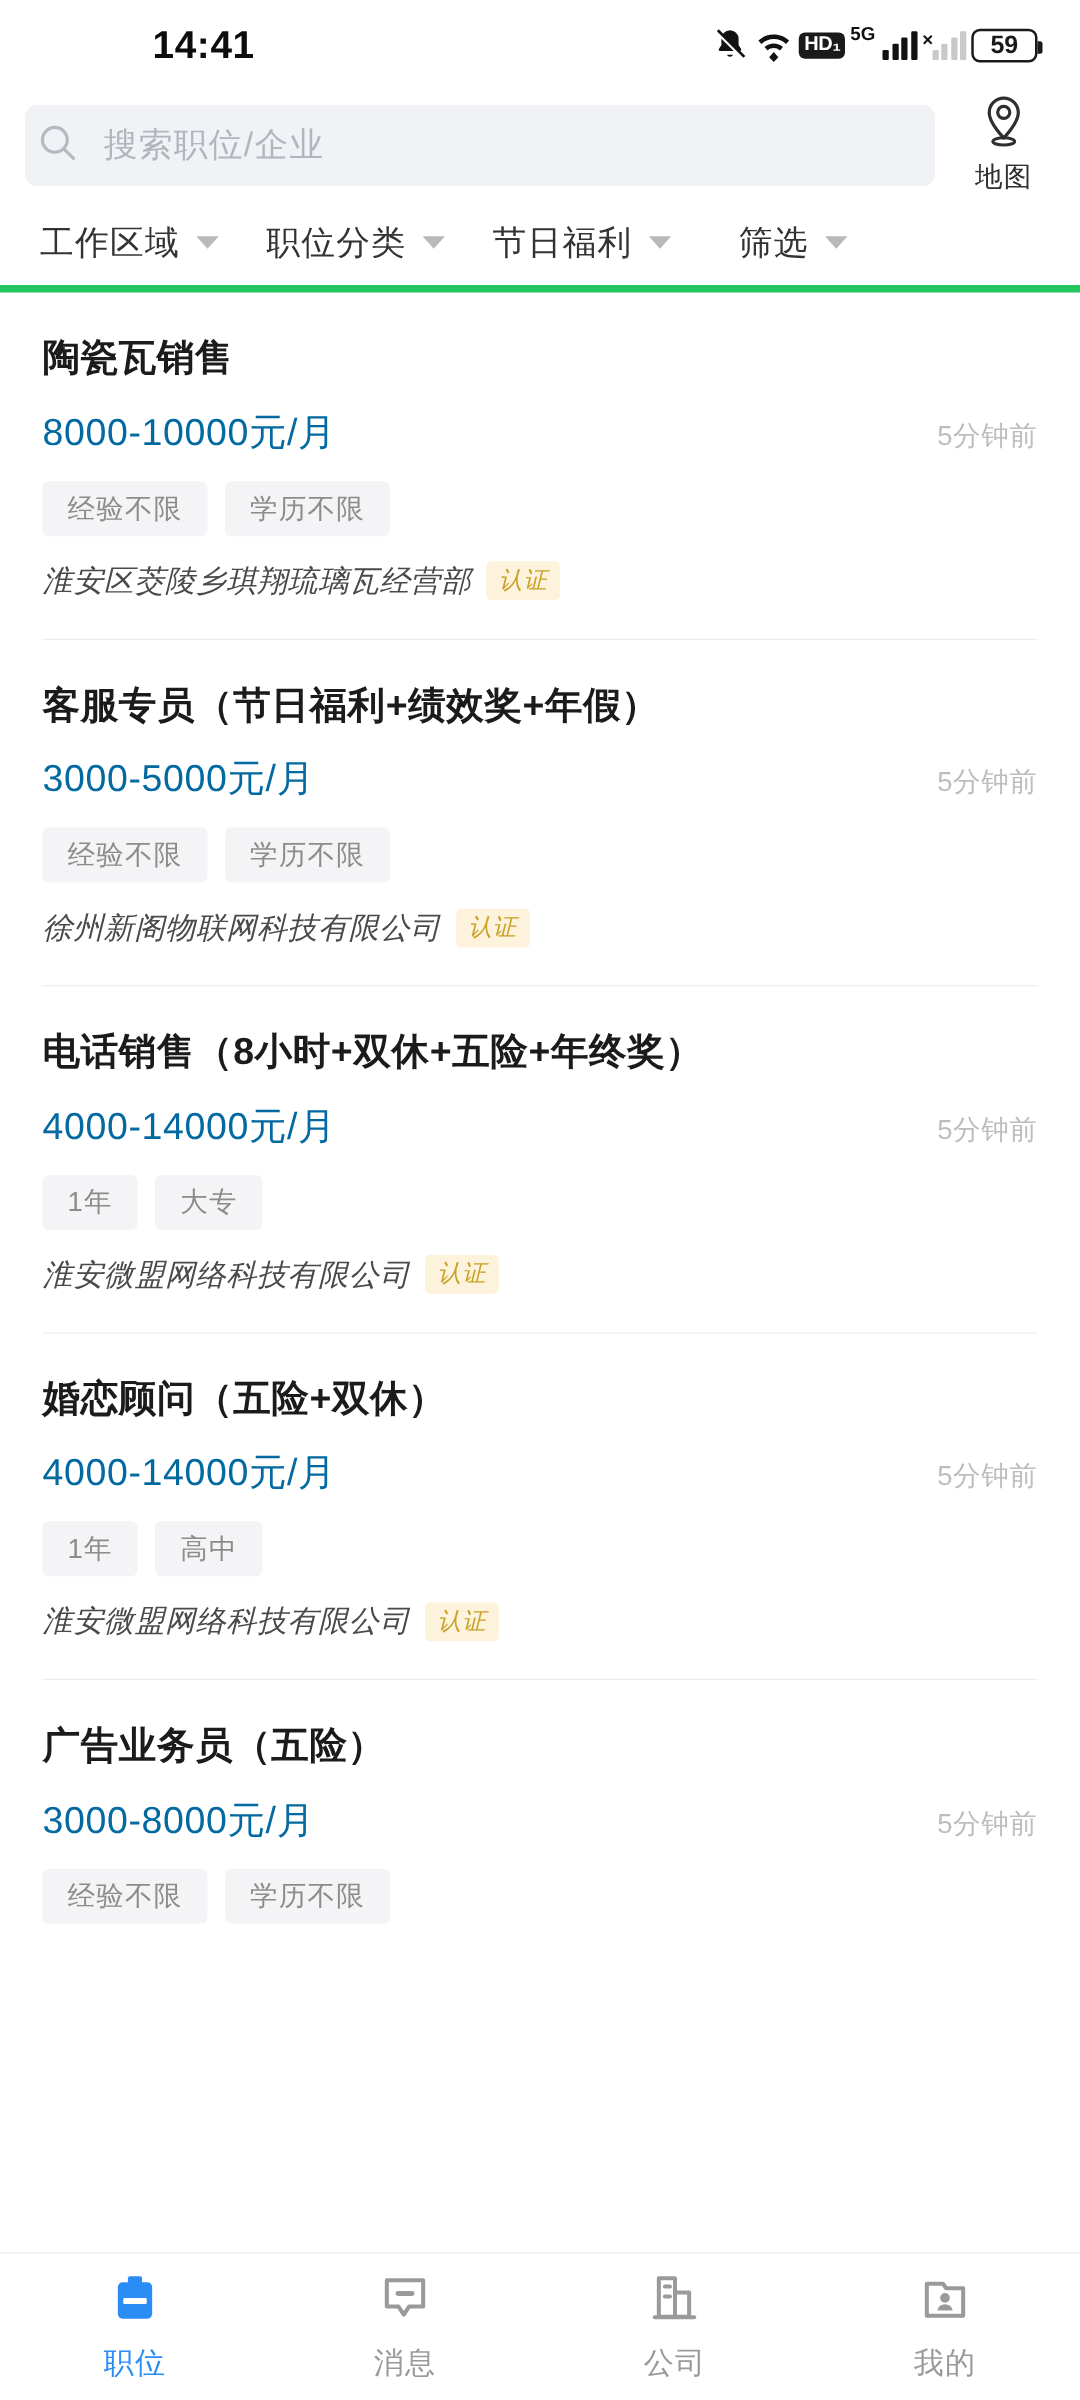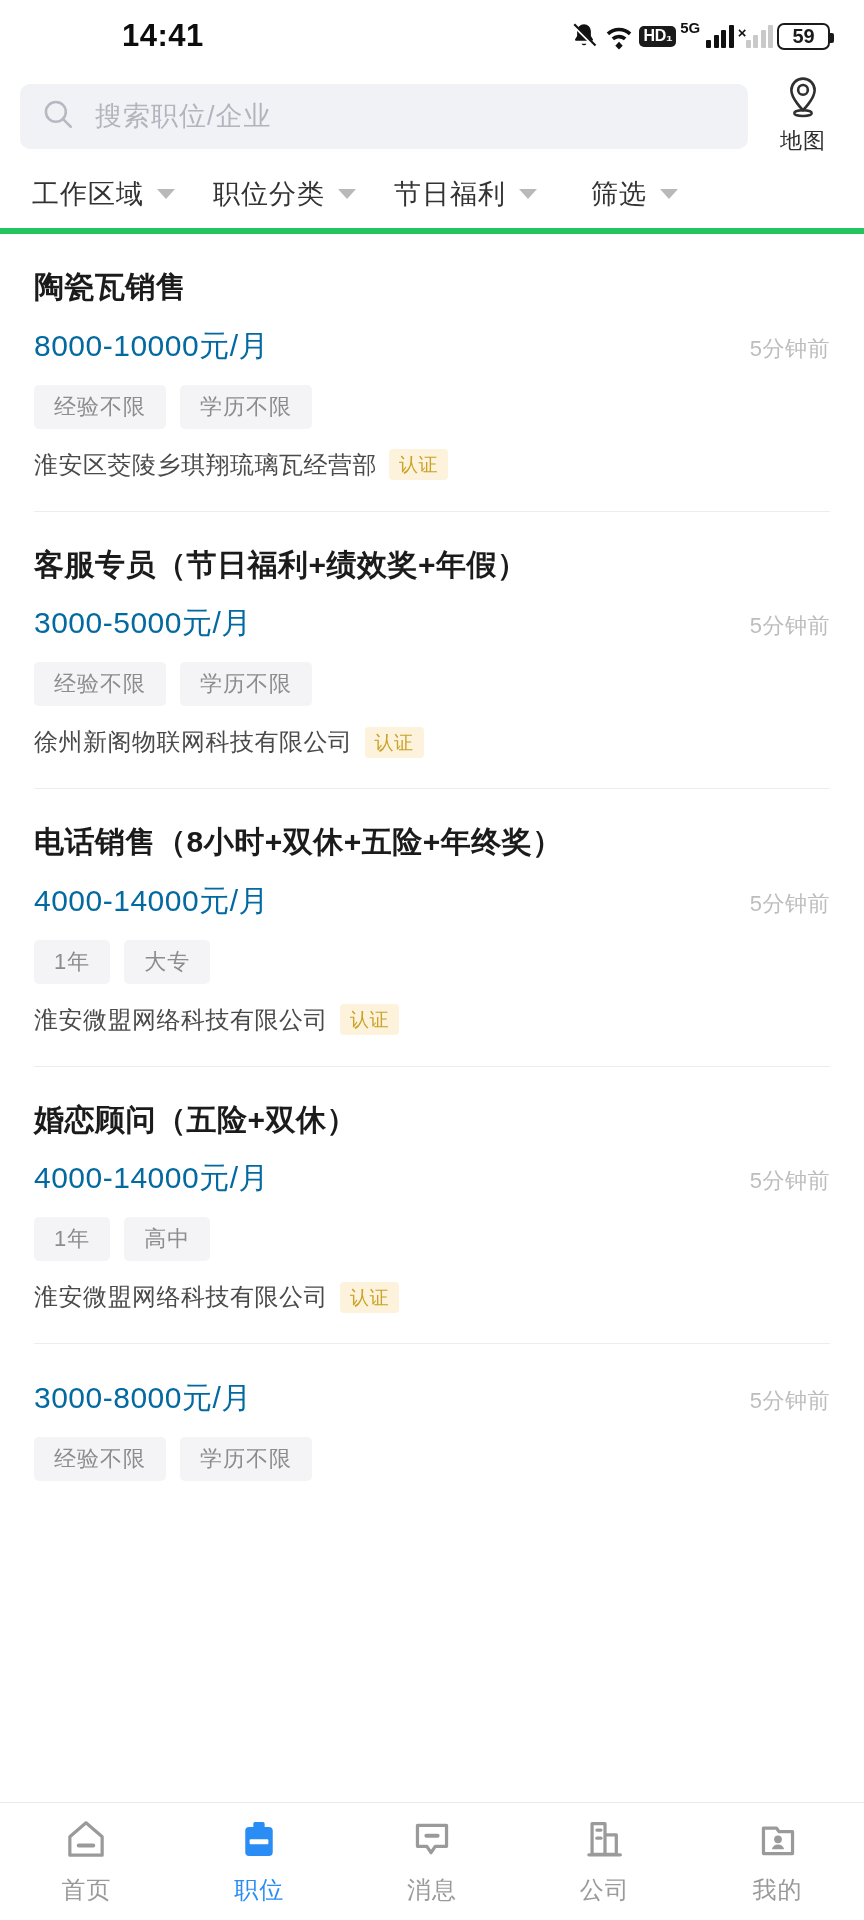--- a/index.html
+++ b/index.html
@@ -46,21 +46,21 @@
     background:#1a1a1a; border-radius:0 2px 2px 0;}
   .battery span { font-size:20px; font-weight:600; color:#1a1a1a; line-height:1;}
 
   
   .searchrow {
     flex:0 0 88px; display:flex; align-items:center;
     padding: 0 20px 0 20px; gap: 14px;
   }
   .searchbox {
     flex:1; height:65px; background:#f1f2f6; border-radius:10px;
-    display:flex; align-items:center; padding-left:21px; gap:20px;
+    display:flex; align-items:center; padding-left:9px; gap:20px;
   }
   .search-ph { font-size:27px; color:#b2b5bd; letter-spacing:1px; }
   .map-btn { width:82px; display:flex; flex-direction:column; align-items:center; gap:4px; }
   .map-label { font-size:22px; color:#2f2f2f; letter-spacing:1px; }
 
   
   .filterbar {
     flex:0 0 74px; display:flex; align-items:center;
     border-bottom:6px solid #22c55e;
   }
@@ -83,21 +83,21 @@
     line-height:1.25; margin-bottom:20px;
   }
   .salary-row { display:flex; align-items:baseline; margin-bottom:18px; }
   .salary { font-size:30px; color:#0369a1; font-weight:500; letter-spacing:0.5px; }
   .posted { margin-left:auto; font-size:22px; color:#bdbdbd; letter-spacing:0.5px; }
   .tags { display:flex; gap:14px; margin-bottom:20px; }
   .tag {
     background:#f4f4f6; color:#8c8c8c; font-size:22px;
     padding:11px 20px; border-radius:5px; letter-spacing:1px; line-height:1;
   }
-  .company-row { display:flex; align-items:center; gap:12px; }
+  .company-row { display:flex; align-items:center; gap:12px;font-style:italic; }
   .company { font-size:24px; color:#4a4a4a; letter-spacing:0.5px; }
   .verified {
     background:#fdf3dc; color:#c9a227; font-size:19px;
     padding:6px 10px; border-radius:4px; line-height:1; letter-spacing:0.5px;
   }
 
   
   .tabbar {
     flex:0 0 118px; display:flex; align-items:center;
     border-top:1px solid #ececec; background:#fff;
@@ -270,44 +270,36 @@
       </div>
       <div class="company-row">
         <span class="company">淮安微盟网络科技有限公司</span>
         <span class="verified">认证</span>
       </div>
     </div>
       </div>
 
     <div class="job">
         <div class="inner">
+      <div class="job-title">广告业务员（五险）</div>
       <div class="salary-row">
         <span class="salary">3000-8000元/月</span>
         <span class="posted">5分钟前</span>
       </div>
       <div class="tags">
         <span class="tag">经验不限</span>
         <span class="tag">学历不限</span>
       </div>
     </div>
       </div>
 
   </div>
 
   <div class="tabbar">
 
-    <div class="tab">
-      <span>
-        <svg width="44" height="42" viewBox="0 0 26 26">
-          <path d="M13 3 L23 11.6 V23 H3 V11.6 Z" fill="none" stroke="#9a9a9a" stroke-width="2" stroke-linejoin="round"></path>
-          <line x1="8.5" y1="17" x2="17.5" y2="17" stroke="#9a9a9a" stroke-width="2.4" stroke-linecap="round"></line>
-        </svg>
-      </span>
-      <span class="tab-label">首页</span>
-    </div>
 
     <div class="tab active">
       <span>
         <svg width="44" height="42" viewBox="0 0 26 26">
           <rect x="9.5" y="2.5" width="7" height="4" rx="1" fill="#2a8cf5"></rect>
           <rect x="4.5" y="5.5" width="17" height="18" rx="2.4" fill="#2a8cf5"></rect>
           <rect x="7.2" y="13.2" width="11.6" height="3" rx="0.6" fill="#fff"></rect>
         </svg>
       </span>
       <span class="tab-label">职位</span>

